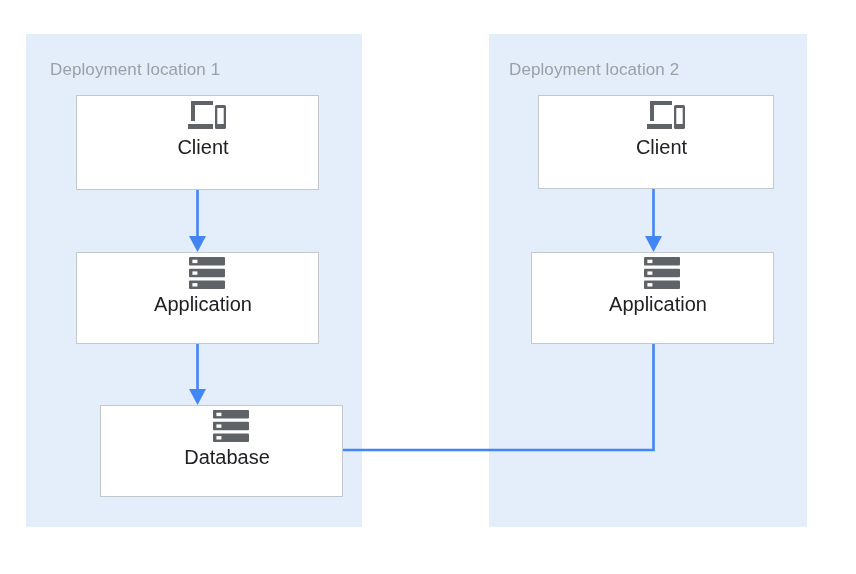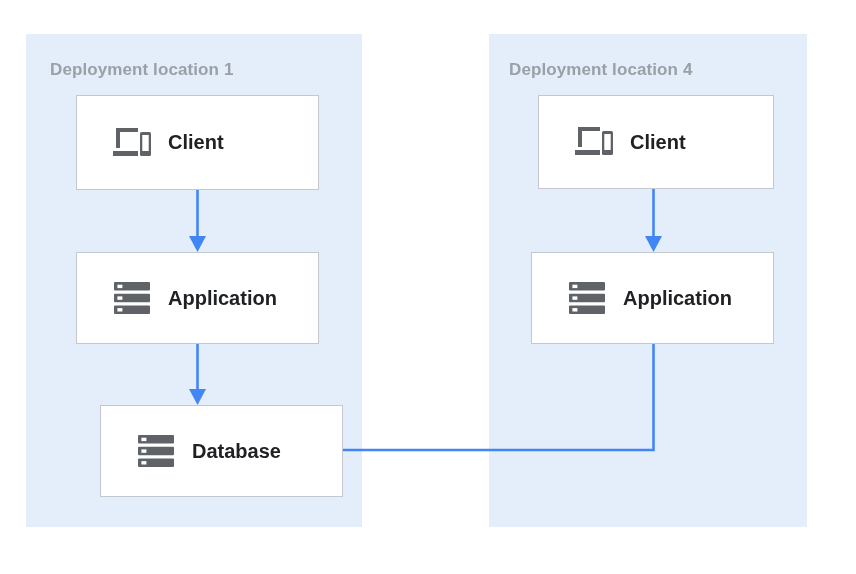--- a/index.html
+++ b/index.html
@@ -10,41 +10,40 @@
   }
   body {
     font-family: "Liberation Sans", sans-serif;
   }
   #canvas {
     position: relative;
     width: 807px;
     height: 574px;
     background: #ffffff;
     overflow: hidden;
-    font-weight: bold;
   }
   .zone {
     position: absolute;
     background: #e4eefb;
   }
   .zone-label {
     position: absolute;
     color: #9aa0a6;
     font-size: 17px;
     font-family: "Liberation Sans", sans-serif;
     white-space: nowrap;
     letter-spacing: 0.1px;
   }
   .node {
     position: absolute;
     background: #ffffff;
     border: 1px solid #c3c8cf;
     box-sizing: border-box;
     display: flex;
-    flex-direction: row;
+    flex-direction: column;
     align-items: center;
     justify-content: flex-start;
     padding-left: 11px;
   }
   .node-icon {
     flex: 0 0 auto;
     width: 44px;
     height: 40px;
     margin-left: 22px;
     margin-right: 14px;
@@ -67,21 +66,21 @@
 </style>
 </head>
 <body>
 
 <div id="canvas">
 
   <div class="zone" style="left:26px; top:34px; width:336px; height:493px;"></div>
   <div class="zone-label" style="left:50px; top:60px;">Deployment location 1</div>
 
   <div class="zone" style="left:489px; top:34px; width:333px; height:493px;"></div>
-  <div class="zone-label" style="left:509px; top:60px;">Deployment location 4</div>
+  <div class="zone-label" style="left:509px; top:60px;">Deployment location 2</div>
 
   <svg class="conn" width="856" height="574" style="left:0; top:0;">
     <defs>
       <marker id="arrow-down" markerWidth="12" markerHeight="12" refX="5" refY="9" orient="0">
         <polygon points="0,0 10,0 5,10" fill="#4285f4"></polygon>
       </marker>
     </defs>
 
     <g>
       <line x1="197.5" y1="190" x2="197.5" y2="237" stroke="#4285f4" stroke-width="2.6"></line>

